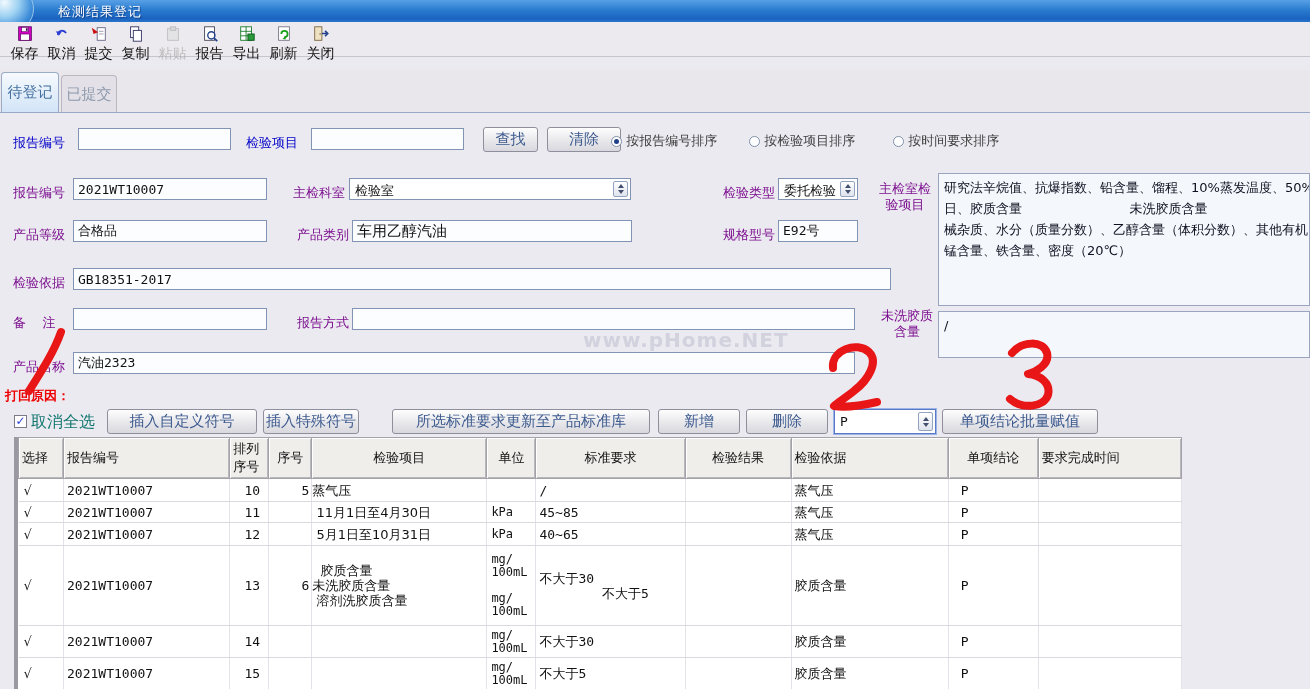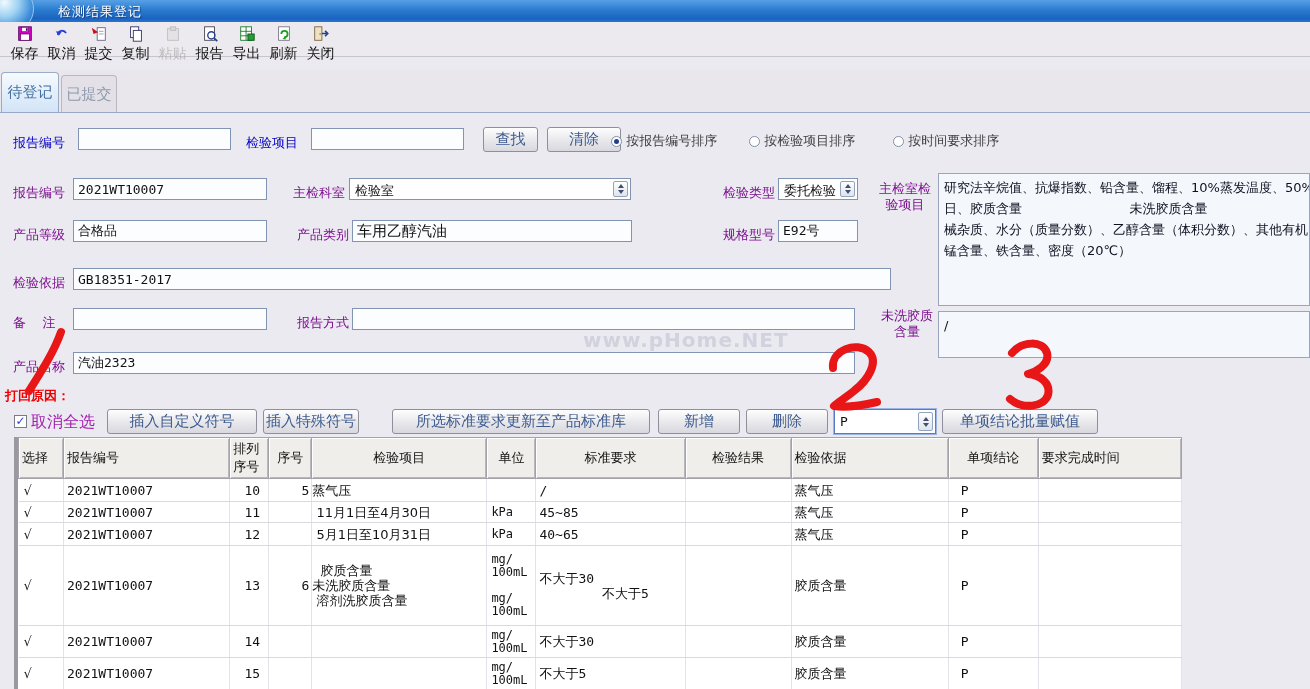--- a/index.html
+++ b/index.html
@@ -42,21 +42,21 @@
   .spin { position:absolute; right:2px; top:2px; bottom:2px; width:15px; background:linear-gradient(#ffffff,#dfe3ec); border:1px solid #93a4c0; border-radius:2px; display:flex; flex-direction:column; align-items:center; justify-content:center; }
   .tri-up { width:0;height:0;border-left:3px solid transparent;border-right:3px solid transparent;border-bottom:4px solid #40506e; margin-bottom:2px;}
   .tri-dn { width:0;height:0;border-left:3px solid transparent;border-right:3px solid transparent;border-top:4px solid #40506e;}
   .btn { position:absolute; height:25px; background:linear-gradient(#fefefe,#e6e5e9 60%,#d9d8de); border:1px solid #8f8f9c; border-radius:3px; color:#3c5a8e; font-size:15px; display:flex; align-items:center; justify-content:center; white-space:nowrap; cursor:default; }
   .panel { position:absolute; background:#f4f7fc; border:1px solid #9aa4be; font-size:13px; color:#101020; padding:3px 5px; white-space:pre; overflow:hidden; line-height:21px; }
   .radio { display:inline-block; width:11px; height:11px; border:1px solid #8090a8; border-radius:50%; background:#fff; vertical-align:-2px; }
   .radio.sel::after { content:""; display:block; width:5px; height:5px; margin:2px; border-radius:50%; background:#22408a; }
   .rgroup { position:absolute; font-size:13px; color:#404040; white-space:nowrap; }
   #uncheck-box { position:absolute; left:14px; top:302px; width:13px; height:13px; background:#fff; border:1px solid #7a7a88; color:#2b3fd4; font-size:12px; line-height:11px; text-align:center; font-weight:bold; }
   #uncheck-box::after { content:"✓"; }
-  #uncheck-label { position:absolute; left:31px; top:299px; font-size:16px; color:#a21caf; }
+  #uncheck-label { position:absolute; left:31px; top:299px; font-size:16px; color:#0f766e; }
 
   #watermark { position:absolute; left:583px; top:215px; font-size:20px; font-weight:bold; color:rgba(195,197,210,.65); letter-spacing:1px; }
 
   
   #grid-wrap { position:absolute; left:14px; top:324px; width:1168px; height:252px; overflow:hidden; border-left:4px solid #9a98a0; background:#fff; }
   table { border-collapse:collapse; table-layout:fixed; width:1164px; font-size:13px; color:#111; }
   th { background:#f0eeeb; border:1px solid #a2a2a8; box-shadow:inset 1px 1px 0 #ffffff, inset -1px -1px 0 #b8b8bc; font-weight:normal; font-size:13px; padding:2px 3px; white-space:pre; vertical-align:middle; height:37px; }
   td { border-right:1px solid #e2e2e8; border-bottom:1px solid #d9d9df; background:#fff; padding:1px 3px; white-space:pre-wrap; vertical-align:middle; line-height:15px; overflow:hidden; }
   td.num { text-align:right; padding-right:8px; }
   td.unit { font-size:12px; line-height:13px; padding-left:4px; }

